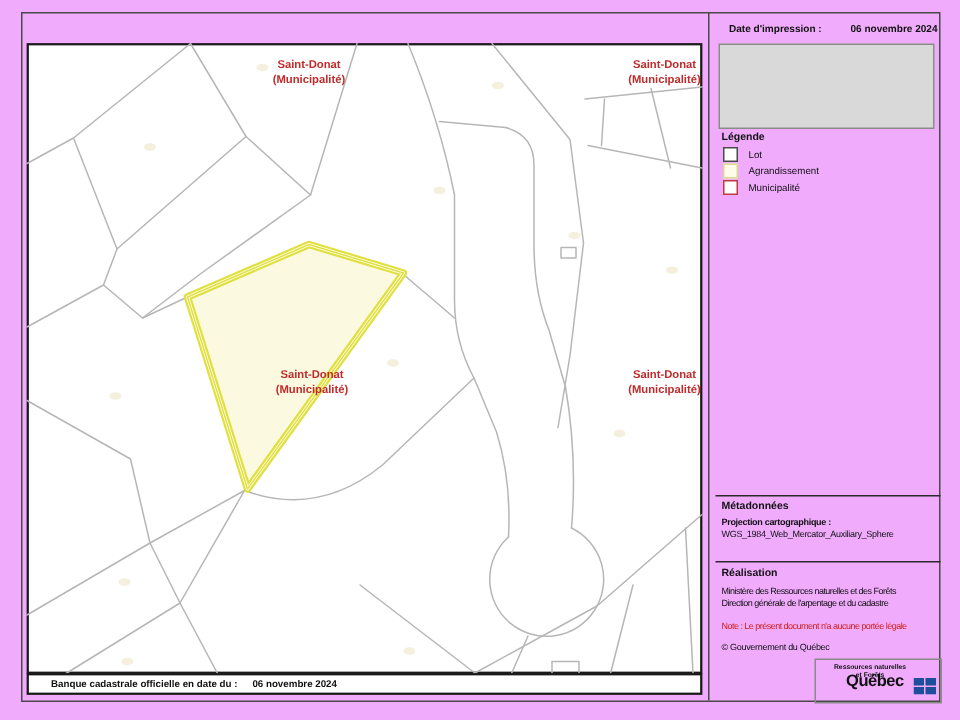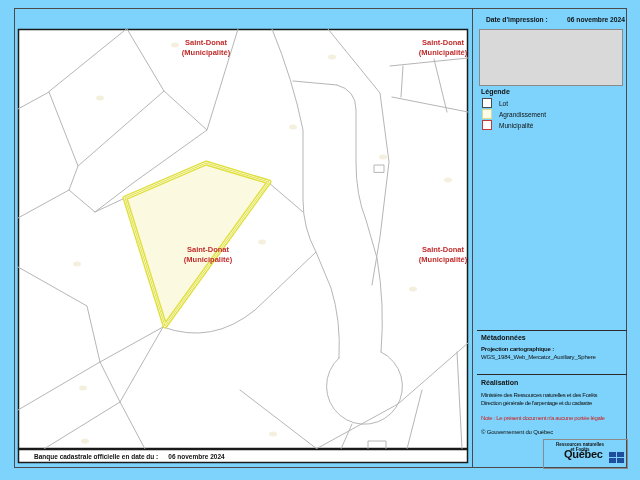--- a/index.html
+++ b/index.html
@@ -1,16 +1,16 @@
 <!DOCTYPE html>
 <html><head>
 <meta charset="utf-8">
 <style>
   html,body{margin:0;padding:0;background:#fff;}
-  .page{position:relative;width:640px;height:480px;background:#7dd3fc;overflow:hidden;
+  .page{position:relative;width:640px;height:480px;background:#f0abfc;overflow:hidden;
         font-family:"Liberation Sans",sans-serif;color:#111;}
   .outer-border{position:absolute;left:14px;top:8px;width:611px;height:458px;border:1px solid #4a4a4a;}
   .divider-v{position:absolute;left:472px;top:8px;width:1px;height:459px;background:#4a4a4a;}
   .map-svg{position:absolute;left:0;top:0;}
   .parcel{fill:none;stroke:var(--line-color,#b6b6b6);stroke-width:1;stroke-linejoin:round;stroke-linecap:round;}
   .blob{fill:#f1ecd5;opacity:.8;}
   .hl-main{fill:var(--hl-fill,#fbfae1);stroke:var(--hl-stroke,#e0e040);stroke-width:5;stroke-linejoin:round;}
   .hl-gap{fill:none;stroke:#ffffff;stroke-width:2;stroke-linejoin:round;}
   .hl-thin{fill:none;stroke:var(--hl-stroke,#e0e040);stroke-width:1;stroke-linejoin:round;}
   .map-label{font-family:"Liberation Sans",sans-serif;font-size:7.5px;font-weight:bold;

